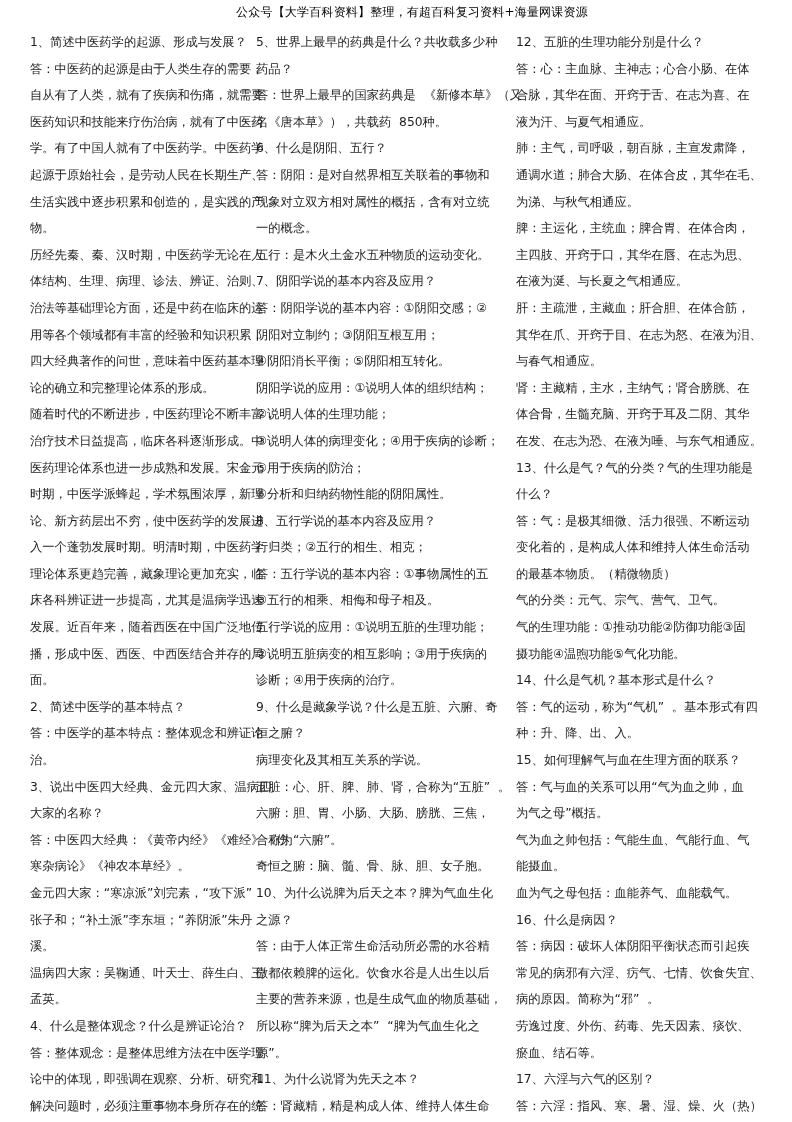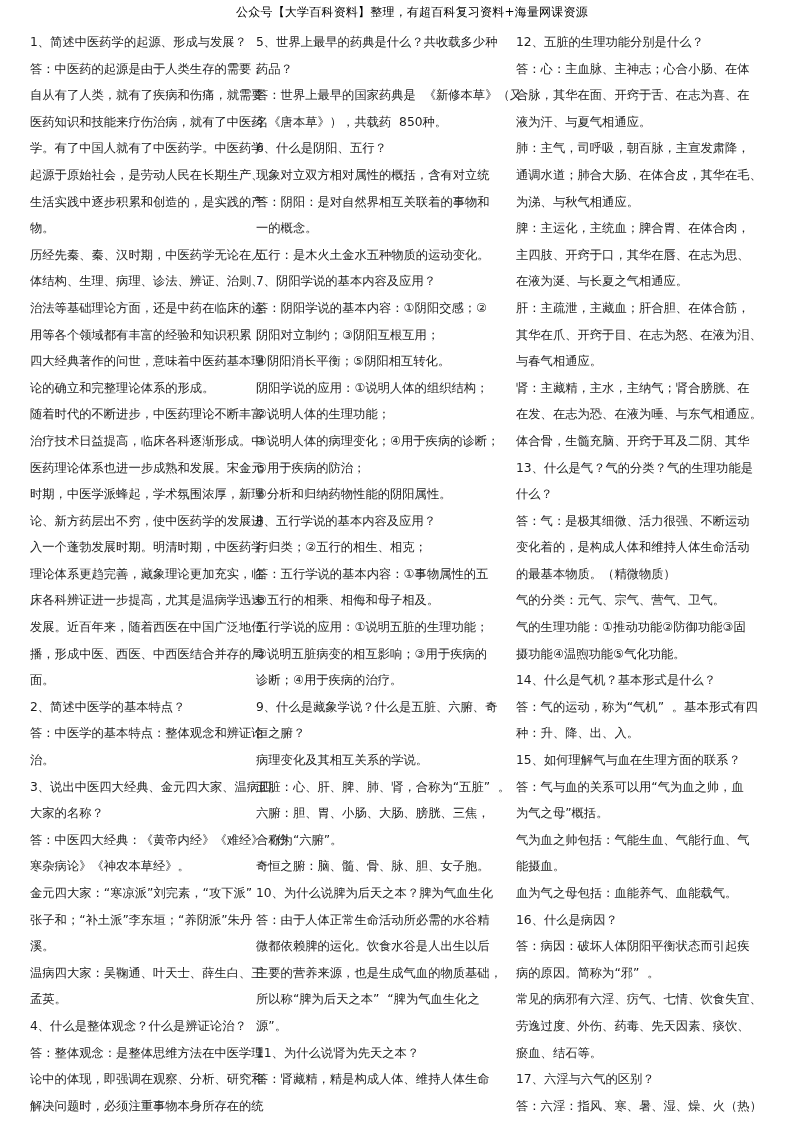--- a/index.html
+++ b/index.html
@@ -112,22 +112,22 @@
         <span class="ln">论中的体现，即强调在观察、分析、研究和</span>
         <span class="ln">解决问题时，必须注重事物本身所存在的统</span>
         <span class="ln">一性、完整性和联系性。认为人体是一个有</span>
       </div>
     <div class="col col-2">
         <span class="ln">5、世界上最早的药典是什么？共收载多少种</span>
         <span class="ln">药品？</span>
         <span class="ln">答：世界上最早的国家药典是  《新修本草》（又</span>
         <span class="ln">名《唐本草》），共载药  850种。</span>
         <span class="ln">6、什么是阴阳、五行？</span>
+        <span class="ln">答：阴阳：是对自然界相互关联着的事物和</span>
         <span class="ln">现象对立双方相对属性的概括，含有对立统</span>
-        <span class="ln">答：阴阳：是对自然界相互关联着的事物和</span>
         <span class="ln">一的概念。</span>
         <span class="ln">五行：是木火土金水五种物质的运动变化。</span>
         <span class="ln">7、阴阳学说的基本内容及应用？</span>
         <span class="ln">答：阴阳学说的基本内容：①阴阳交感；②</span>
         <span class="ln">阴阳对立制约；③阴阳互根互用；</span>
         <span class="ln">④阴阳消长平衡；⑤阴阳相互转化。</span>
         <span class="ln">阴阳学说的应用：①说明人体的组织结构；</span>
         <span class="ln">②说明人体的生理功能；</span>
         <span class="ln">③说明人体的病理变化；④用于疾病的诊断；</span>
         <span class="ln">⑤用于疾病的防治；</span>
@@ -140,20 +140,21 @@
         <span class="ln">②说明五脏病变的相互影响；③用于疾病的</span>
         <span class="ln">诊断；④用于疾病的治疗。</span>
         <span class="ln">9、什么是藏象学说？什么是五脏、六腑、奇</span>
         <span class="ln">恒之腑？</span>
         <span class="ln">病理变化及其相互关系的学说。</span>
         <span class="ln">五脏：心、肝、脾、肺、肾，合称为“五脏”  。</span>
         <span class="ln">六腑：胆、胃、小肠、大肠、膀胱、三焦，</span>
         <span class="ln">合称为“六腑”。</span>
         <span class="ln">奇恒之腑：脑、髓、骨、脉、胆、女子胞。</span>
         <span class="ln">10、为什么说脾为后天之本？脾为气血生化</span>
+        <span class="ln">之源？</span>
         <span class="ln">答：由于人体正常生命活动所必需的水谷精</span>
         <span class="ln">微都依赖脾的运化。饮食水谷是人出生以后</span>
         <span class="ln">主要的营养来源，也是生成气血的物质基础，</span>
         <span class="ln">所以称“脾为后天之本”  “脾为气血生化之</span>
         <span class="ln">源”。</span>
         <span class="ln">11、为什么说肾为先天之本？</span>
         <span class="ln">答：肾藏精，精是构成人体、维持人体生命</span>
       </div>
     <div class="col col-3">
         <span class="ln">12、五脏的生理功能分别是什么？</span>
@@ -163,43 +164,43 @@
         <span class="ln">肺：主气，司呼吸，朝百脉，主宣发肃降，</span>
         <span class="ln">通调水道；肺合大肠、在体合皮，其华在毛、</span>
         <span class="ln">为涕、与秋气相通应。</span>
         <span class="ln">脾：主运化，主统血；脾合胃、在体合肉，</span>
         <span class="ln">主四肢、开窍于口，其华在唇、在志为思、</span>
         <span class="ln">在液为涎、与长夏之气相通应。</span>
         <span class="ln">肝：主疏泄，主藏血；肝合胆、在体合筋，</span>
         <span class="ln">其华在爪、开窍于目、在志为怒、在液为泪、</span>
         <span class="ln">与春气相通应。</span>
         <span class="ln">肾：主藏精，主水，主纳气；肾合膀胱、在</span>
+        <span class="ln">体合骨，生髓充脑、开窍于耳及二阴、其华</span>
         <span class="ln">在发、在志为恐、在液为唾、与东气相通应。</span>
-        <span class="ln">体合骨，生髓充脑、开窍于耳及二阴、其华</span>
         <span class="ln">13、什么是气？气的分类？气的生理功能是</span>
         <span class="ln">什么？</span>
         <span class="ln">答：气：是极其细微、活力很强、不断运动</span>
         <span class="ln">变化着的，是构成人体和维持人体生命活动</span>
         <span class="ln">的最基本物质。（精微物质）</span>
         <span class="ln">气的分类：元气、宗气、营气、卫气。</span>
         <span class="ln">气的生理功能：①推动功能②防御功能③固</span>
         <span class="ln">摄功能④温煦功能⑤气化功能。</span>
         <span class="ln">14、什么是气机？基本形式是什么？</span>
         <span class="ln">答：气的运动，称为“气机”  。基本形式有四</span>
         <span class="ln">种：升、降、出、入。</span>
         <span class="ln">15、如何理解气与血在生理方面的联系？</span>
         <span class="ln">答：气与血的关系可以用“气为血之帅，血</span>
         <span class="ln">为气之母”概括。</span>
         <span class="ln">气为血之帅包括：气能生血、气能行血、气</span>
         <span class="ln">能摄血。</span>
         <span class="ln">血为气之母包括：血能养气、血能载气。</span>
         <span class="ln">16、什么是病因？</span>
         <span class="ln">答：病因：破坏人体阴阳平衡状态而引起疾</span>
+        <span class="ln">常见的病邪有六淫、疠气、七情、饮食失宜、</span>
         <span class="ln">病的原因。简称为“邪”  。</span>
-        <span class="ln">常见的病邪有六淫、疠气、七情、饮食失宜、</span>
         <span class="ln">劳逸过度、外伤、药毒、先天因素、痰饮、</span>
         <span class="ln">瘀血、结石等。</span>
         <span class="ln">17、六淫与六气的区别？</span>
         <span class="ln">答：六淫：指风、寒、暑、湿、燥、火（热）</span>
       </div>
 
   </div>
 
 </div>
 

